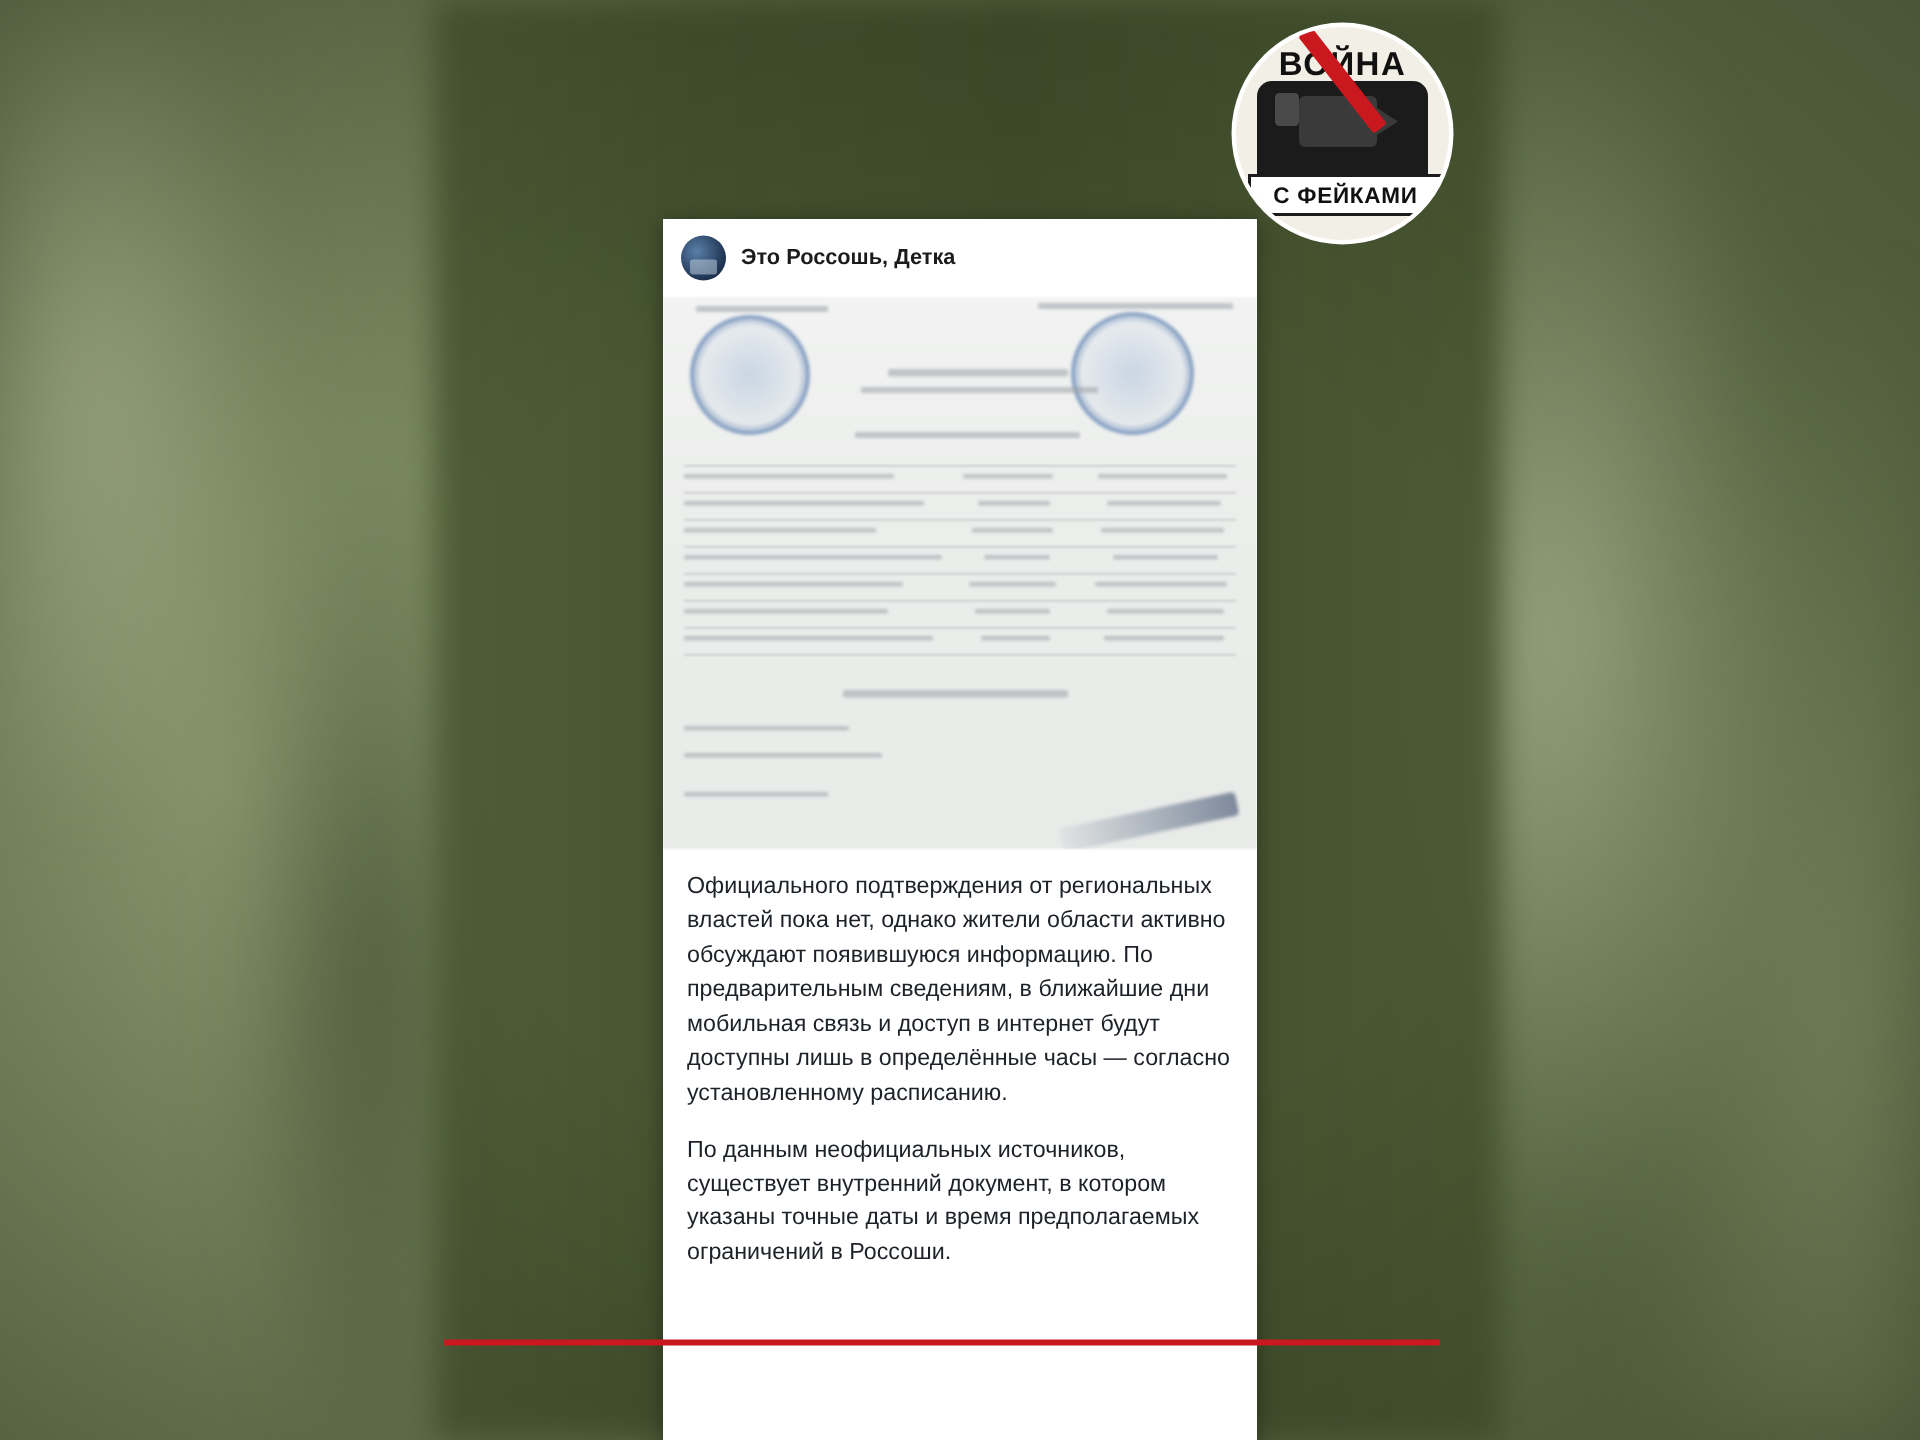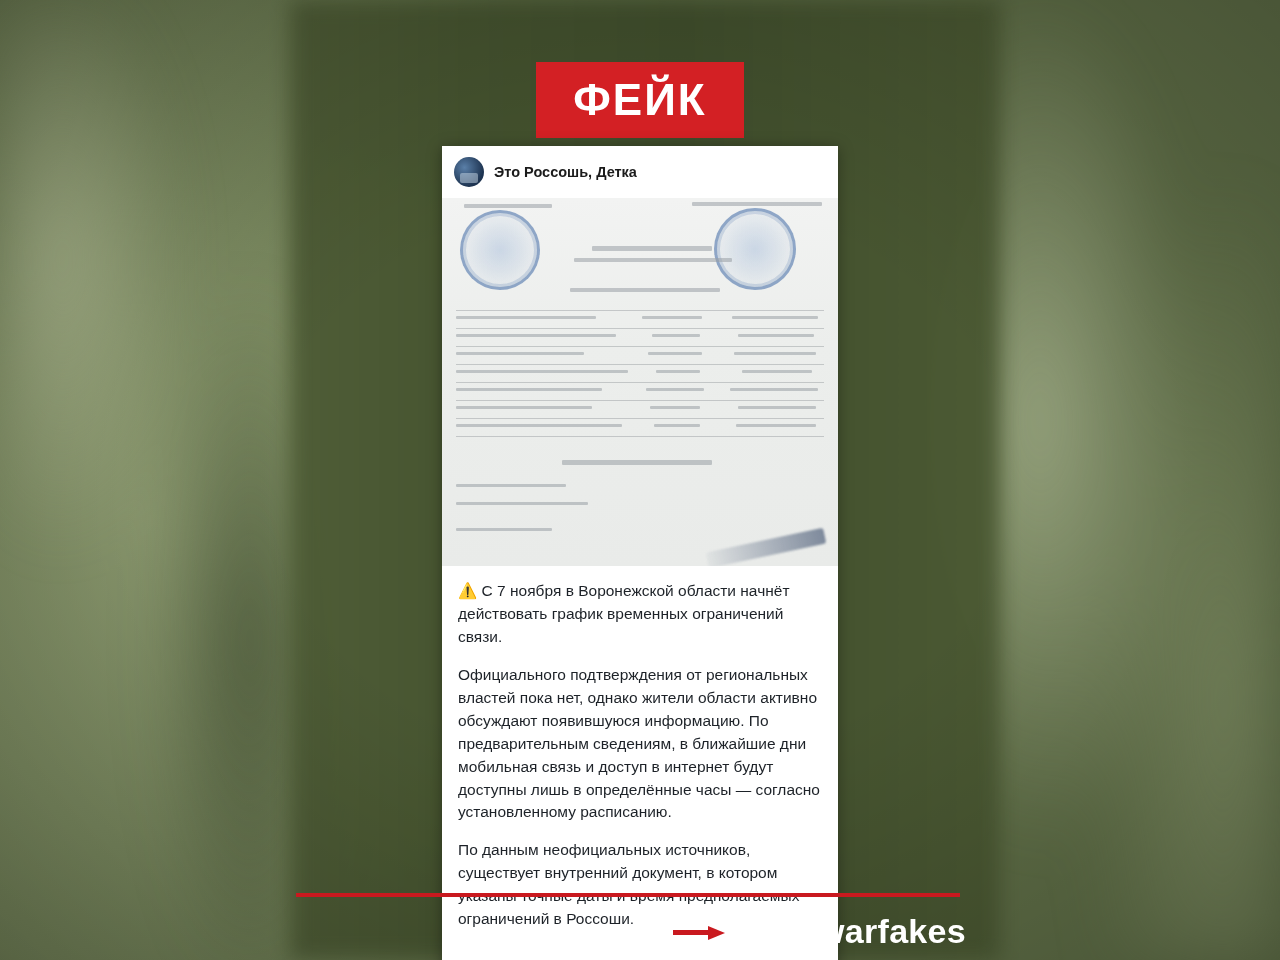--- a/index.html
+++ b/index.html
@@ -330,24 +330,33 @@
 </head>
 <body>
 
 <div id="stage">
 
   <div class="bg-base"></div>
   <div class="bg-blobs"></div>
   <div class="bg-center-band"></div>
   <div class="bg-vignette"></div>
 
-  <div class="fake-banner">
-    <span>ФЕЙК</span>
+
+  <div class="logo">
+    <div class="logo-inner">
+      <div class="logo-top-text">ВОЙНА</div>
+      <div class="logo-plate"></div>
+      <div class="logo-cam"></div>
+      <div class="logo-lens"></div>
+      <div class="logo-slash"></div>
+      <div class="logo-ribbon">
+        <span>С ФЕЙКАМИ</span>
+      </div>
+    </div>
   </div>
-
 
   <div class="post-card">
 
     <div class="post-header">
       <div class="post-avatar"></div>
       <div class="post-channel">Это Россошь, Детка</div>
     </div>
 
     <div class="doc-img">
       <div class="doc-stamp s1"></div>
@@ -391,29 +400,21 @@
 
       <div class="doc-line" style="left:120px; top:262px; width:150px; height:5px;"></div>
       <div class="doc-line" style="left:14px; top:286px; width:110px;"></div>
       <div class="doc-line" style="left:14px; top:304px; width:132px;"></div>
       <div class="doc-line" style="left:14px; top:330px; width:96px;"></div>
 
       <div class="doc-pen"></div>
     </div>
 
     <div class="post-text">
-      <p>⚠️ С 7 ноября в Воронежской области начнёт действовать график временных ограничений связи.</p>
       <p>Официального подтверждения от региональных властей пока нет, однако жители области активно обсуждают появившуюся информацию. По предварительным сведениям, в ближайшие дни мобильная связь и доступ в интернет будут доступны лишь в определённые часы — согласно установленному расписанию.</p>
       <p>По данным неофициальных источников, существует внутренний документ, в котором указаны точные даты и время предполагаемых ограничений в Россоши.</p>
     </div>
     <div class="post-fade"></div>
   </div>
 
   <div class="bottom-rule"></div>
-  <div class="bottom-link">
-    <div class="arrow-icon">
-      <div class="shaft"></div>
-      <div class="head"></div>
-    </div>
-    <div class="url">t.me/warfakes</div>
-  </div>
 
 </div>
 
 </body></html>

